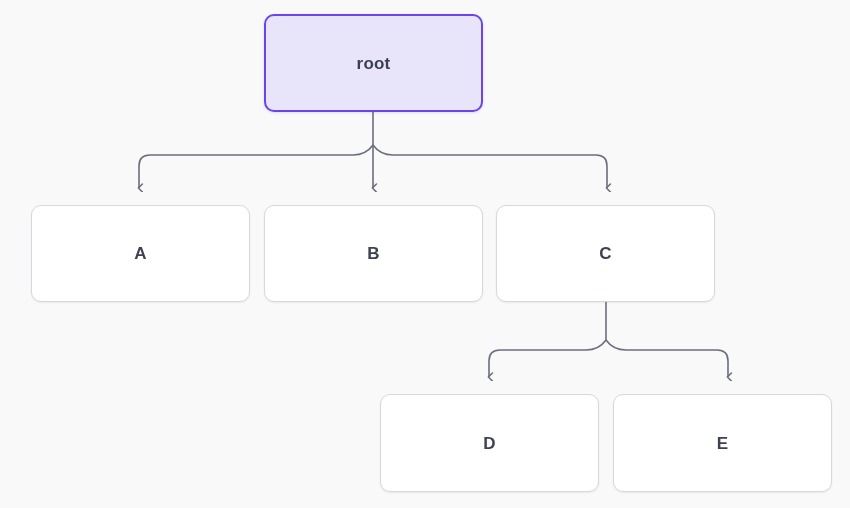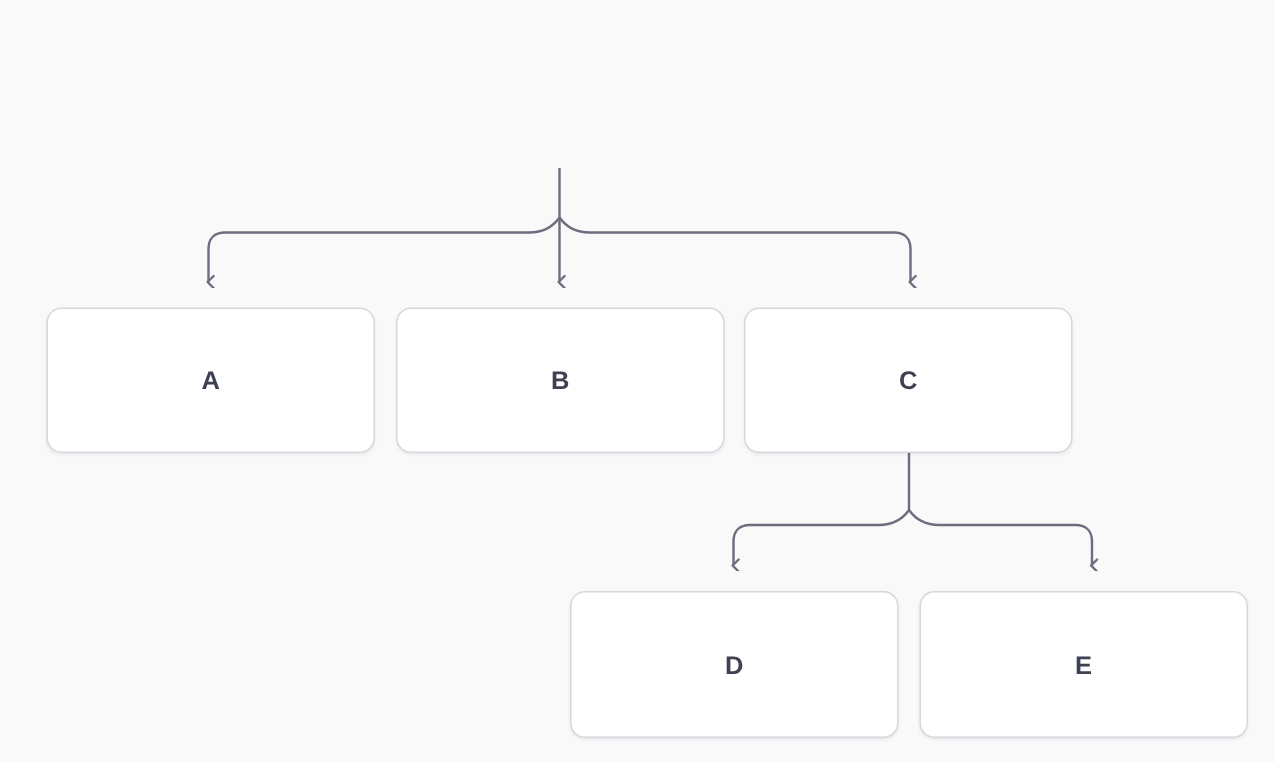--- a/index.html
+++ b/index.html
@@ -81,20 +81,23 @@
       <path d="M 373 145 C 378 152, 384 155, 393 155 L 596 155 C 603 155, 607 159, 607 166 L 607 188" marker-end="url(#arrow-open)"></path>
 
       <path d="M 606 302 L 606 340"></path>
 
       <path d="M 606 340 C 601 347, 595 350, 586 350 L 500 350 C 493 350, 489 354, 489 361 L 489 377" marker-end="url(#arrow-open)"></path>
 
       <path d="M 606 340 C 611 347, 617 350, 626 350 L 717 350 C 724 350, 728 354, 728 361 L 728 377" marker-end="url(#arrow-open)"></path>
     </g>
   </svg>
 
+  <div class="node selected" style="left:264px; top:14px; width:219px; height:98px;">
+    <span class="node-label">root</span>
+  </div>
 
   <div class="node" style="left:31px; top:205px; width:219px; height:97px;">
     <span class="node-label">A</span>
   </div>
 
   <div class="node" style="left:264px; top:205px; width:219px; height:97px;">
     <span class="node-label">B</span>
   </div>
 
   <div class="node" style="left:496px; top:205px; width:219px; height:97px;">

